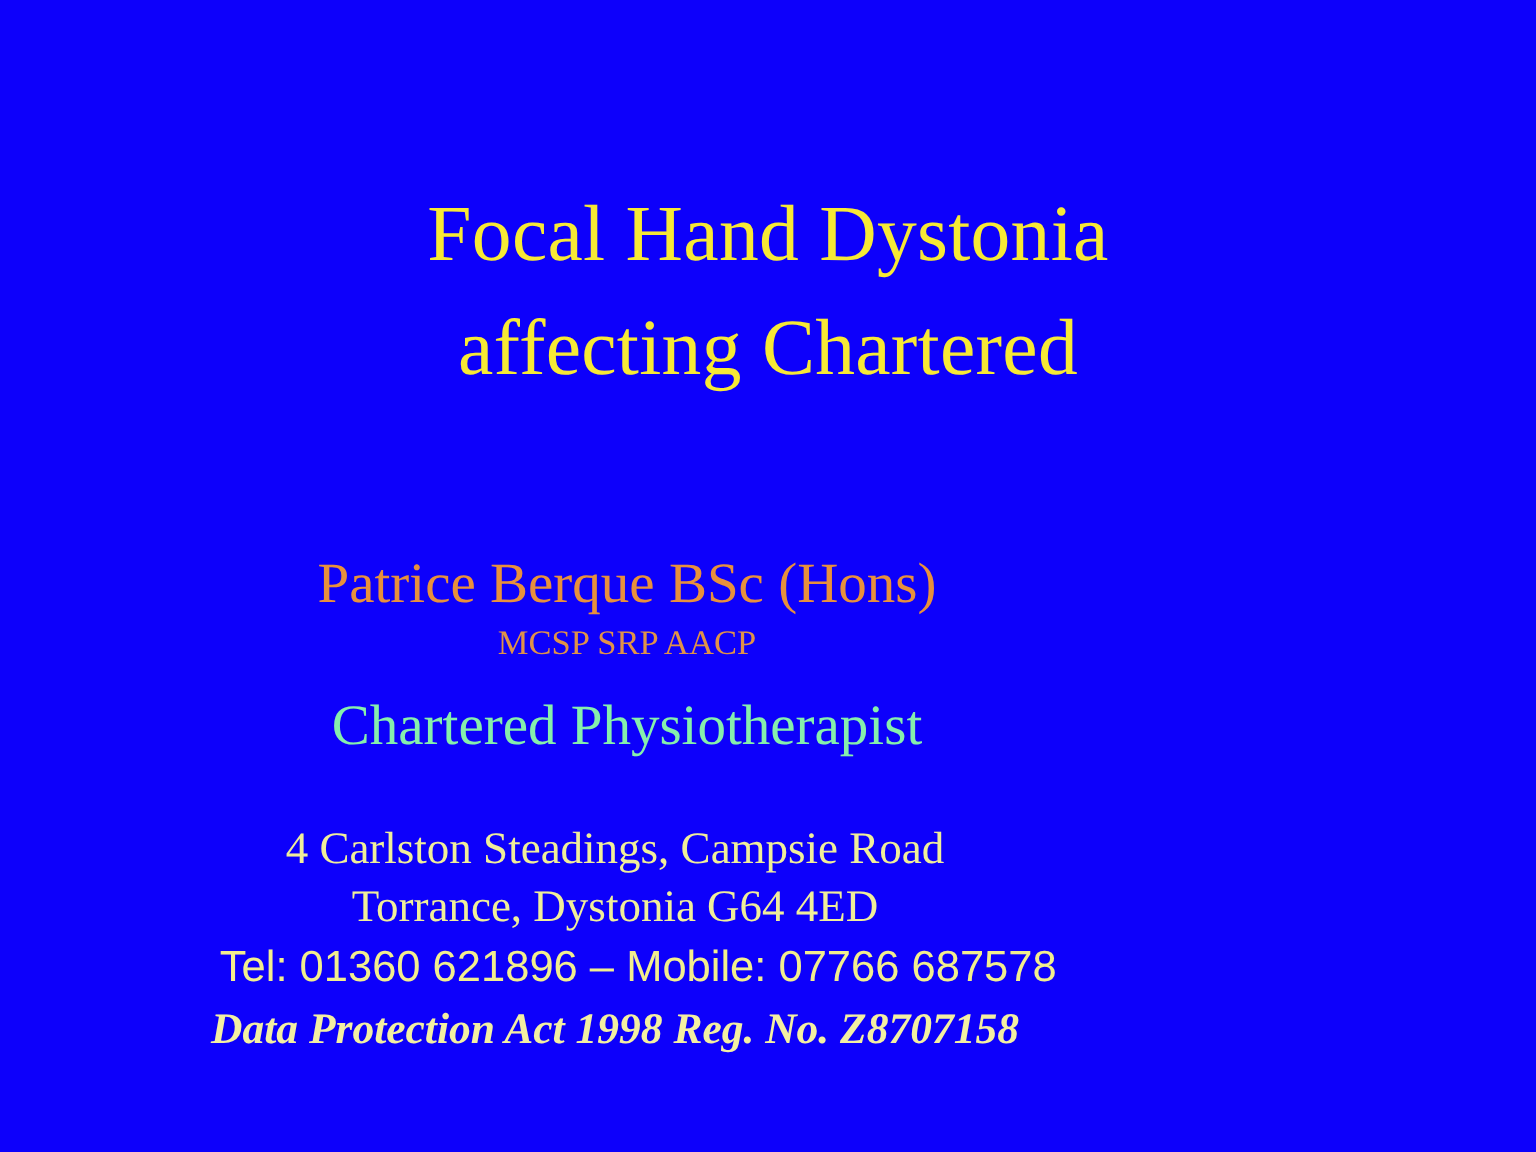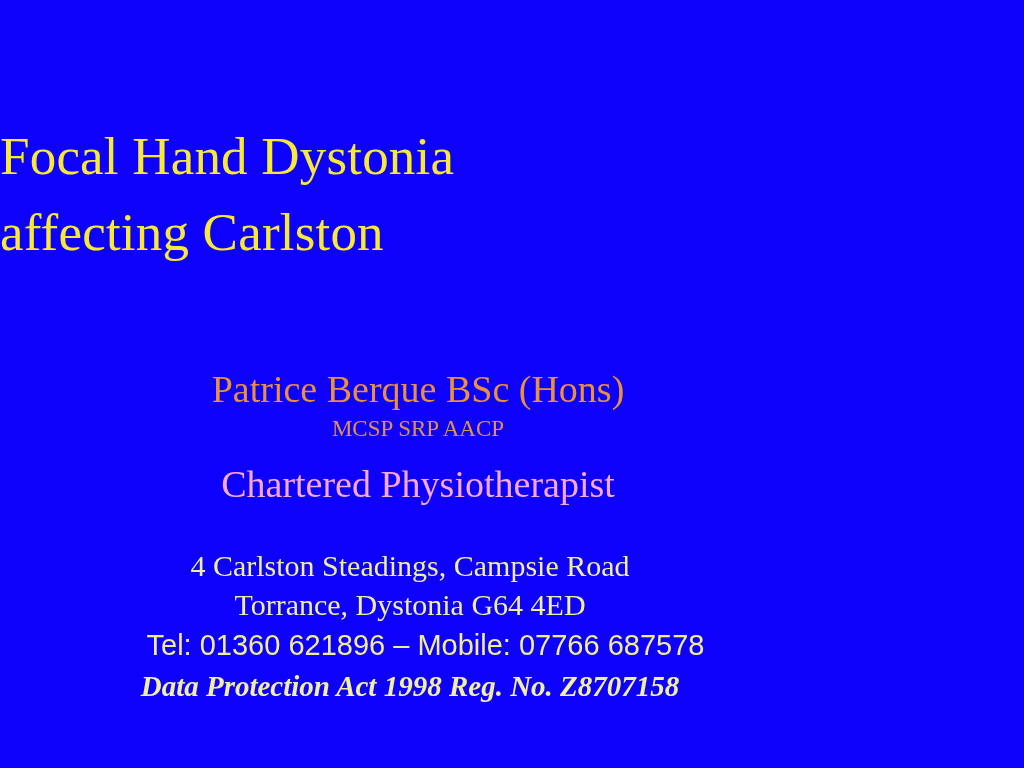--- a/index.html
+++ b/index.html
@@ -22,21 +22,21 @@
     box-sizing: border-box;
     overflow: hidden;
   }
 
   
   .title-block {
     position: absolute;
     top: 118px;
     left: 0;
     width: 1024px;
-    text-align: left;
+    text-align: center;
   }
   .title-line {
     font-family: "Liberation Serif", "DejaVu Serif", serif;
     font-size: 53px;
     line-height: 76px;
     color: #f7e935;
     letter-spacing: 0.2px;
     white-space: nowrap;
   }
 
@@ -59,21 +59,21 @@
     font-family: "Liberation Serif", "DejaVu Serif", serif;
     font-size: 23px;
     line-height: 33px;
     color: #e09248;
     white-space: nowrap;
   }
   .author-role {
     font-family: "Liberation Serif", "DejaVu Serif", serif;
     font-size: 38px;
     line-height: 46px;
-    color: #f9a8d4;
+    color: #86efac;
     margin-top: 16px;
     white-space: nowrap;
   }
 
   
   .contact-block {
     position: absolute;
     top: 546px;
     left: 0;
     width: 820px;
@@ -116,21 +116,21 @@
     white-space: nowrap;
   }
 </style>
 </head>
 <body>
 
 <div id="slide">
 
   <div class="title-block">
     <div class="title-line">Focal Hand Dystonia</div>
-    <div class="title-line">affecting Carlston</div>
+    <div class="title-line">affecting Chartered</div>
   </div>
 
   <div class="author-block">
     <div class="author-name">Patrice Berque BSc (Hons)</div>
     <div class="author-quals">MCSP SRP AACP</div>
     <div class="author-role">Chartered Physiotherapist</div>
   </div>
 
   <div class="contact-block">
     <div class="address-line">4 Carlston Steadings, Campsie Road</div>

